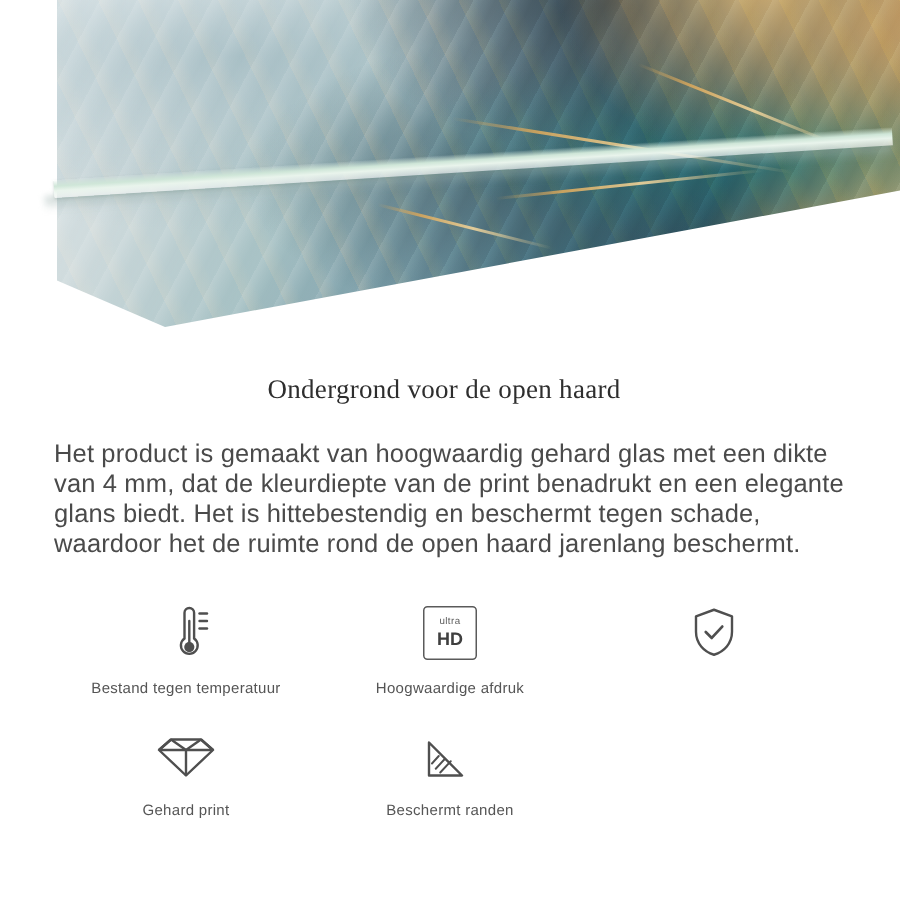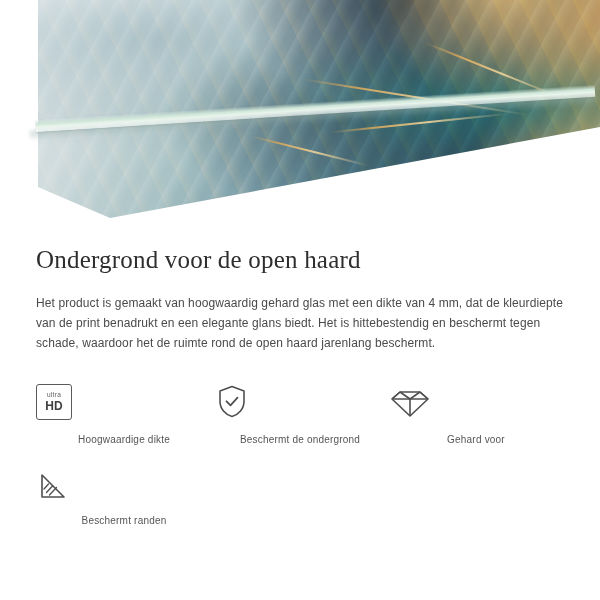--- a/index.html
+++ b/index.html
@@ -129,33 +129,34 @@
   .sp2:after  { height: 26px; }
 
   
   .content {
     position: relative;
     padding: 0 36px;
   }
 
   .headline {
     font-family: "Liberation Serif", serif;
-    font-size: 25px;
+    font-size: 18px;
     line-height: 31px;
     color: #2e2e2e;
     font-weight: 400;
     margin: 20px 0 0 0;
     letter-spacing: 0.2px;
     max-width: 520px;
+    text-align: center;
   }
   .headline-line2 { display: block; }
 
   .body-copy {
     margin: 18px 0 0 0;
-    font-size: 12px;
+    font-size: 17px;
     line-height: 20px;
     color: #4a4a4a;
     max-width: 528px;
     letter-spacing: 0.1px;
   }
 
   
   .features {
     margin-top: 26px;
     display: grid;
@@ -169,20 +170,21 @@
     align-items: center;
     justify-content: flex-start;
     text-align: center;
   }
 
   .feature-icon {
     height: 46px;
     width: 100%;
     display: flex;
     align-items: center;
+    justify-content: center;
   }
 
   .feature-label {
     margin-top: 8px;
     font-size: 10px;
     color: #555555;
     letter-spacing: 0.2px;
     line-height: 13px;
   }
 
@@ -233,55 +235,69 @@
   <div class="content">
 
     <h1 class="headline">
       <span>Ondergrond voor de open haard</span>
     </h1>
 
     <p class="body-copy">Het product is gemaakt van hoogwaardig gehard glas met een dikte van 4 mm, dat de kleurdiepte van de print benadrukt en een elegante glans biedt. Het is hittebestendig en beschermt tegen schade, waardoor het de ruimte rond de open haard jarenlang beschermt.</p>
 
     <div class="features">
 
+      <div class="feature">
+        <div class="feature-icon">
+          <svg width="40" height="44" viewBox="0 0 40 44">
+            <g fill="none" stroke="#4f4f4f" stroke-width="1.6" stroke-linecap="round">
+              <path d="M19 8.5a3.2 3.2 0 0 1 6.4 0v17.2a5.6 5.6 0 1 1-6.4 0z"></path>
+              <line x1="22.2" y1="14" x2="22.2" y2="29"></line>
+              <line x1="29" y1="9" x2="34" y2="9"></line>
+              <line x1="29" y1="14" x2="34" y2="14"></line>
+              <line x1="29" y1="19" x2="34" y2="19"></line>
+            </g>
+            <circle cx="22.2" cy="31.4" r="3.4" fill="#4f4f4f"></circle>
+          </svg>
+        </div>
+        <div class="feature-label">Bestand tegen temperatuur</div>
+      </div>
 
       <div class="feature">
         <div class="feature-icon">
           <div class="hd-badge">
             <span class="u">ultra</span>
             <span class="h">HD</span>
           </div>
         </div>
-        <div class="feature-label">Hoogwaardige dikte</div>
+        <div class="feature-label">Hoogwaardige afdruk</div>
       </div>
 
       <div class="feature">
         <div class="feature-icon">
           <svg width="40" height="44" viewBox="0 0 40 44">
             <path d="M20 6.5l12 4.4v10.3c0 7.7-5.2 13.2-12 15.3-6.8-2.1-12-7.6-12-15.3V10.9z" fill="none" stroke="#4f4f4f" stroke-width="1.6" stroke-linejoin="round"></path>
             <path d="M14.5 21.3l4 4 7-7.6" fill="none" stroke="#4f4f4f" stroke-width="1.8" stroke-linecap="round" stroke-linejoin="round"></path>
           </svg>
         </div>
-        <div class="feature-label">Beschermt de ondergrond</div>
       </div>
 
       <div class="feature">
         <div class="feature-icon">
           <svg width="44" height="40" viewBox="0 0 44 40">
             <g fill="none" stroke="#4f4f4f" stroke-width="1.6" stroke-linejoin="round">
               <path d="M12 10h20l8 7-18 17L4 17z"></path>
               <path d="M4 17h36"></path>
               <path d="M12 10l-8 7"></path>
               <path d="M32 10l8 7"></path>
               <path d="M12 10l10 7 10-7"></path>
               <path d="M22 17v17"></path>
             </g>
           </svg>
         </div>
-        <div class="feature-label">Gehard voor</div>
+        <div class="feature-label">Gehard print</div>
       </div>
 
       <div class="feature">
         <div class="feature-icon">
           <svg width="40" height="40" viewBox="0 0 40 40">
             <path d="M6 34V12L28 34z" fill="none" stroke="#4f4f4f" stroke-width="1.6" stroke-linejoin="round"></path>
             <g stroke="#4f4f4f" stroke-width="1.3" stroke-linecap="round">
               <line x1="10.5" y1="29.5" x2="16.5" y2="23"></line>
               <line x1="13.5" y1="32" x2="20.5" y2="24.5"></line>
               <line x1="8" y1="26" x2="12.5" y2="21"></line>

